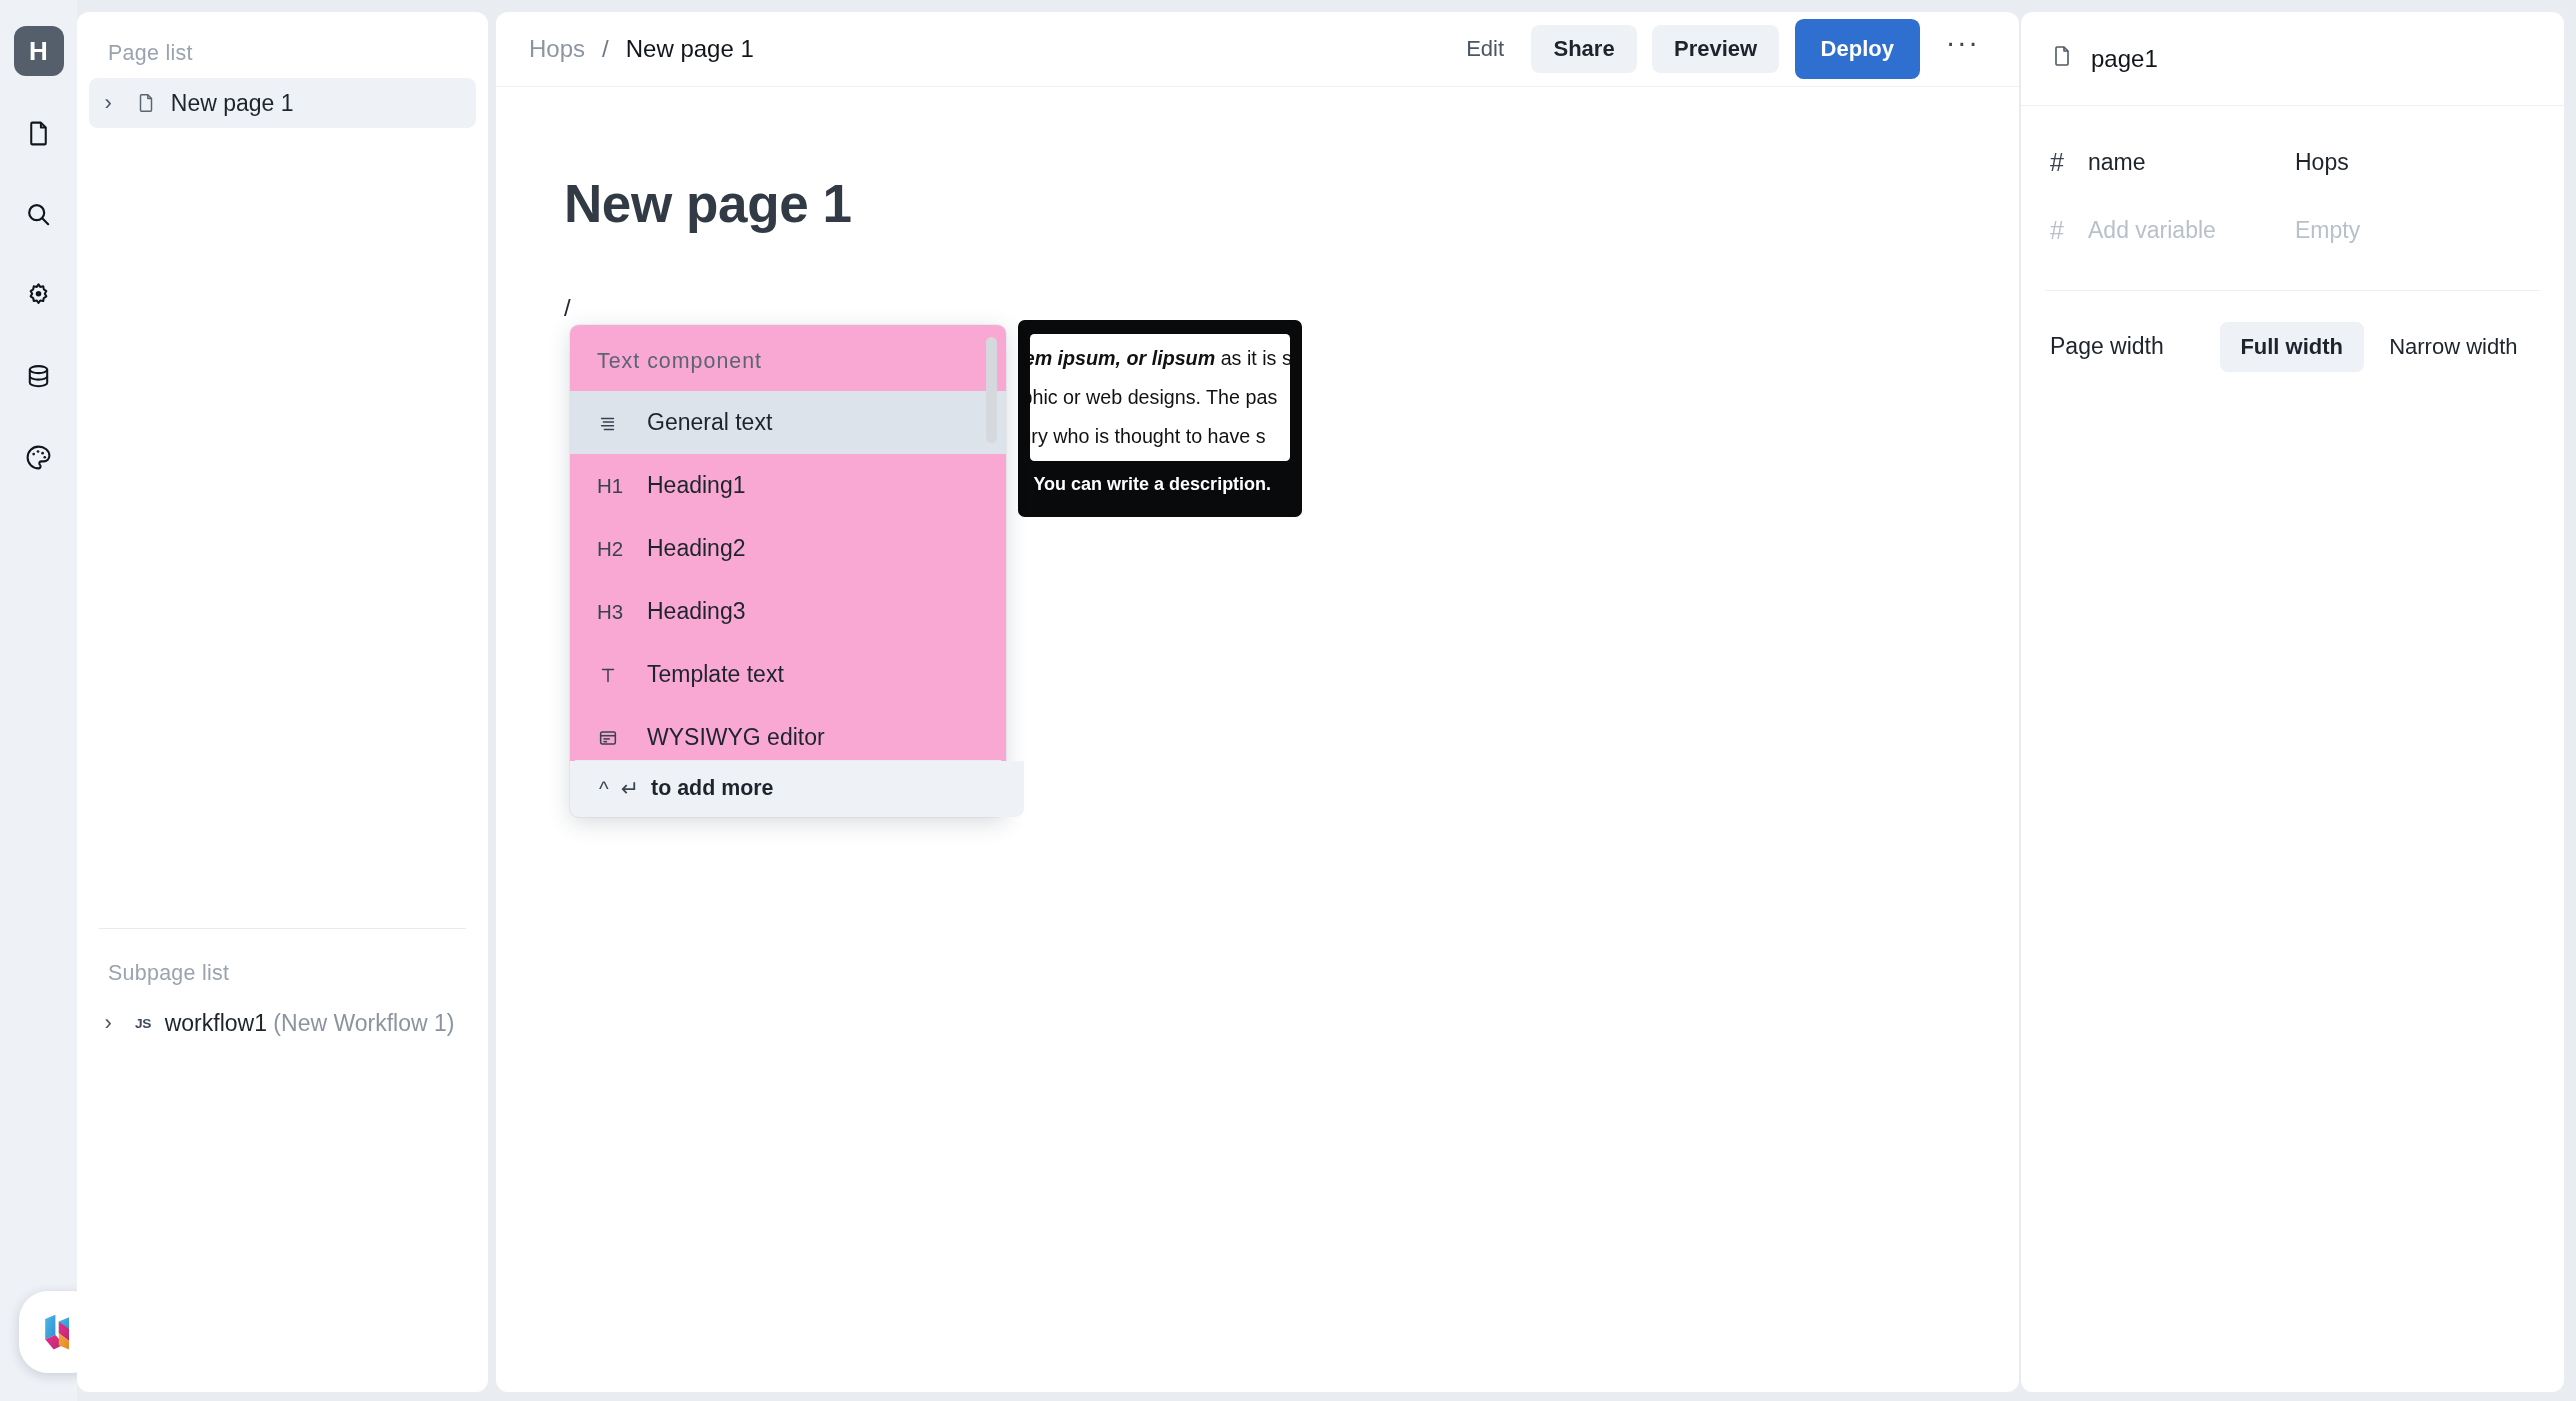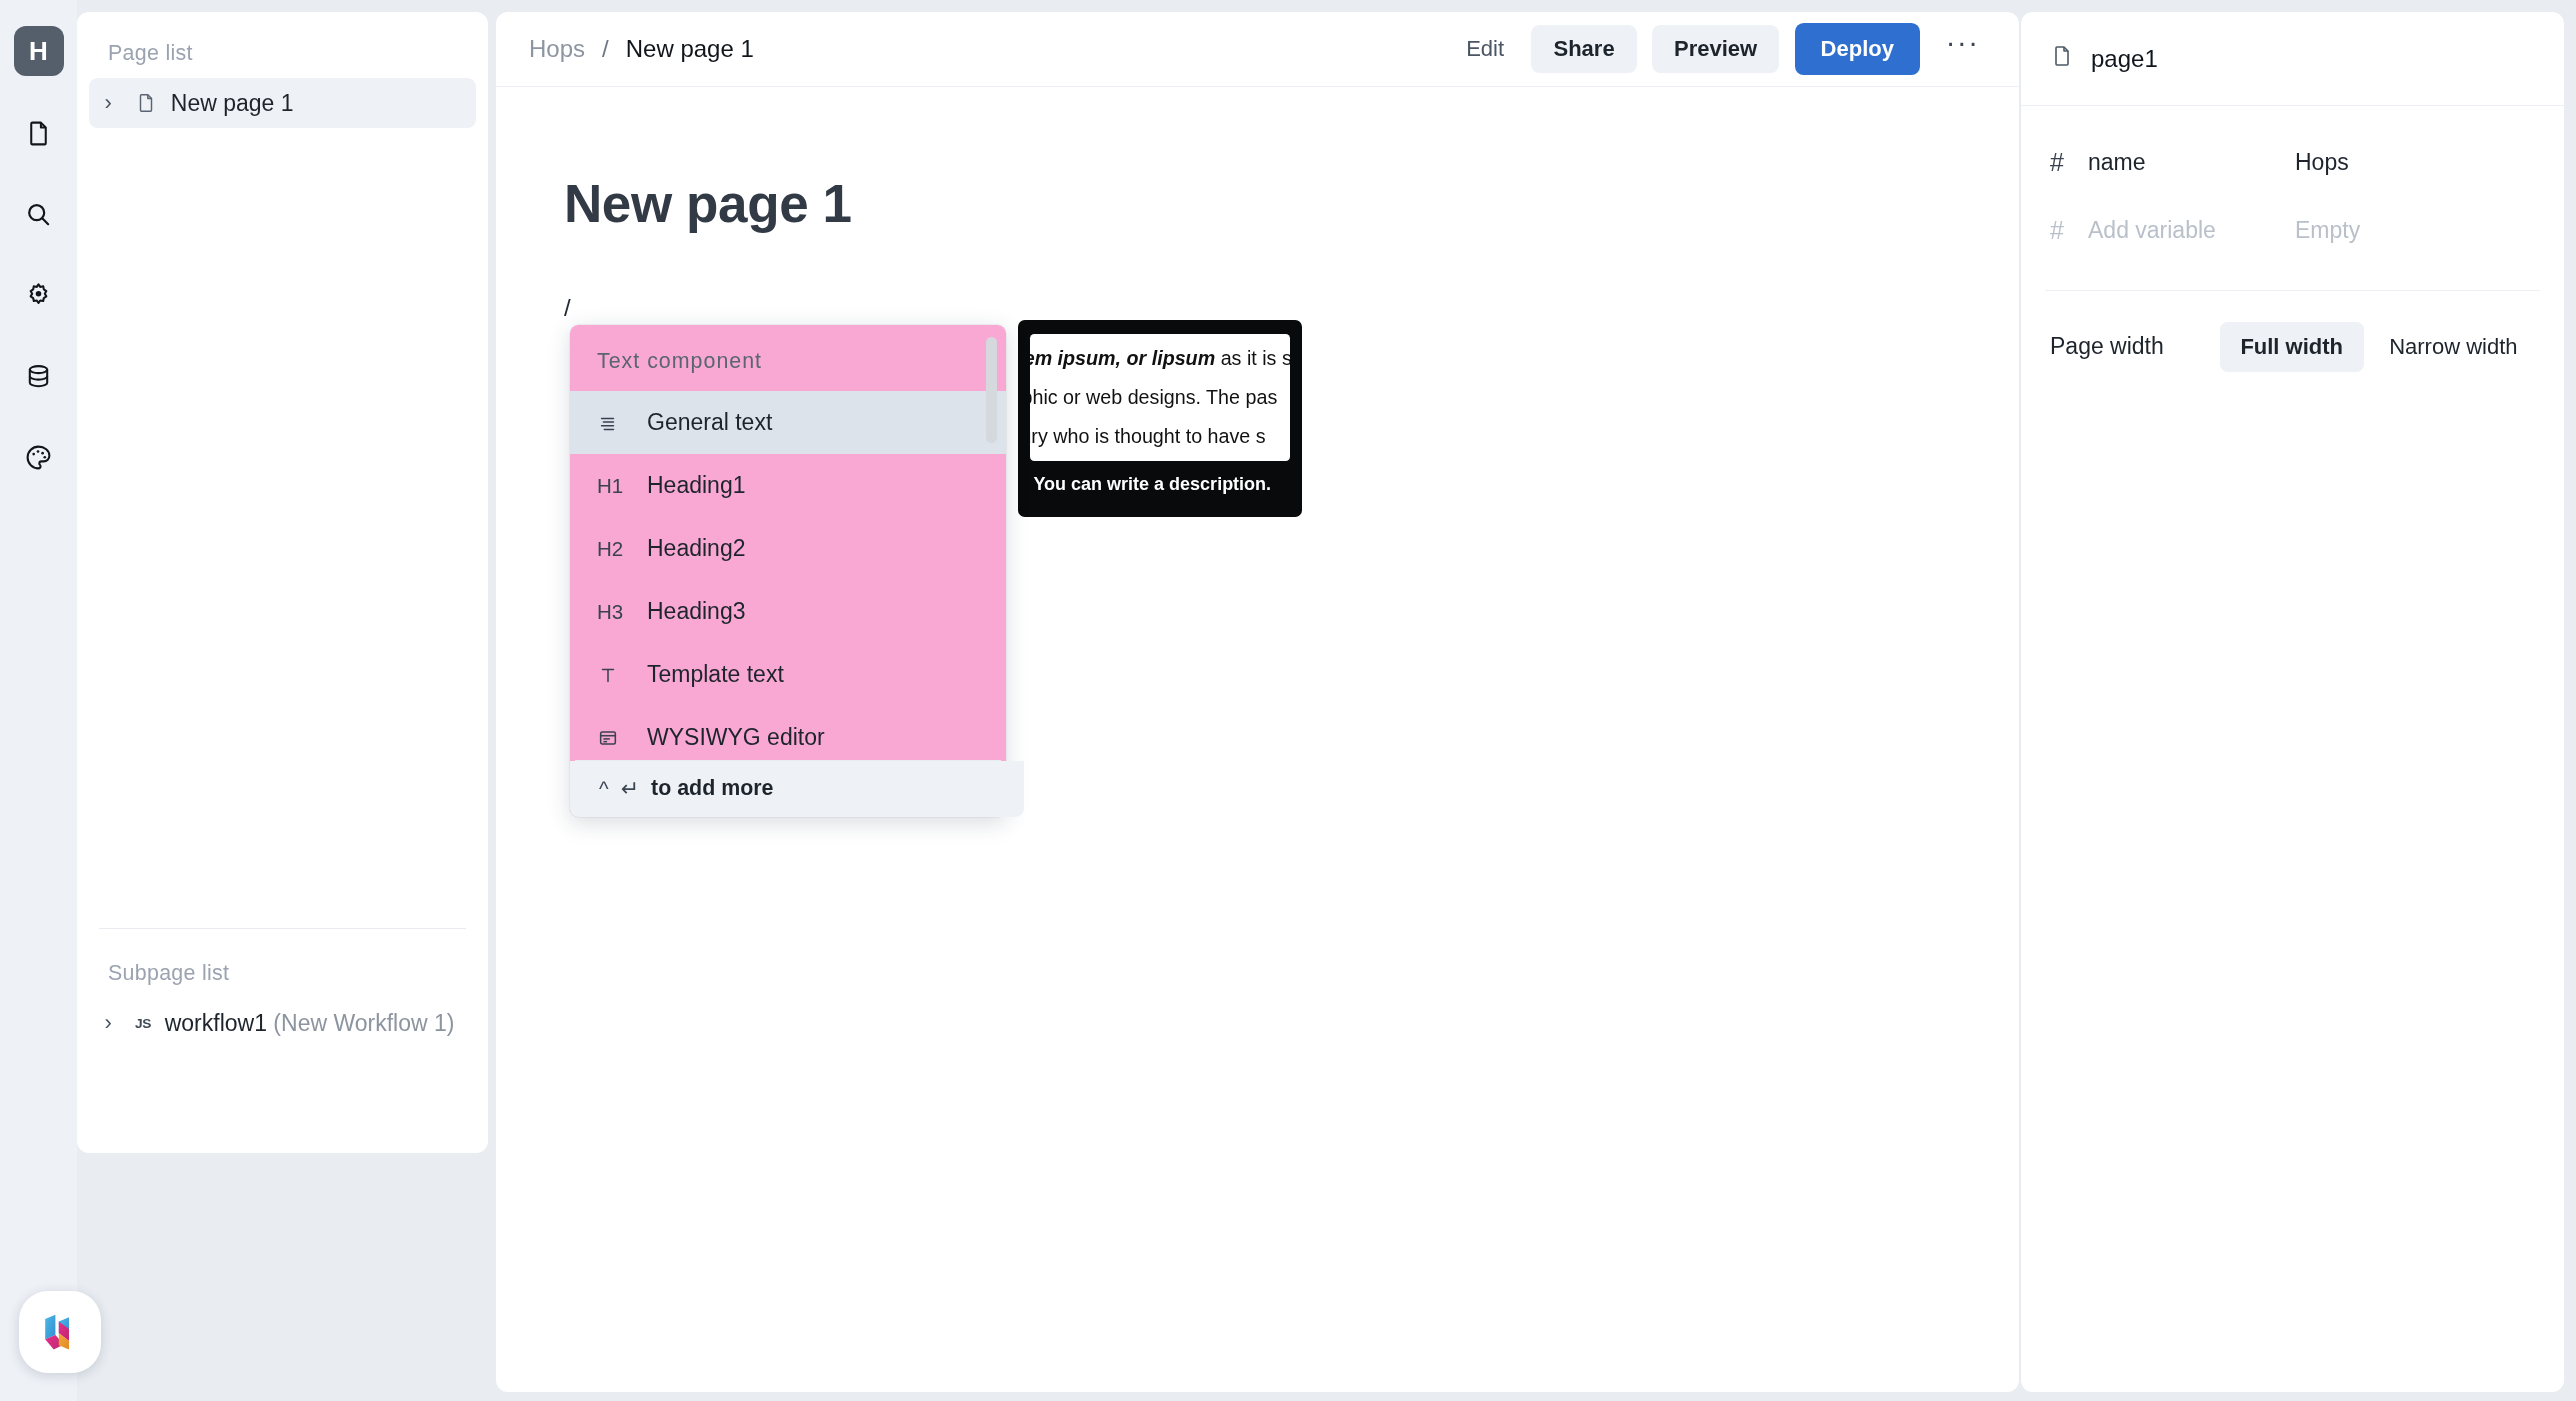--- a/index.html
+++ b/index.html
@@ -40,21 +40,21 @@
     position: absolute; left: 19px; bottom: 29px;
     width: 82px; height: 82px; border-radius: 29px;
     background: #fff;
     box-shadow: 0 2.6px 12px rgba(40,55,80,.18);
     display: flex; align-items: center; justify-content: center;
   }
 
   
   .sidebar {
     position: absolute; left: 77px; top: 12px;
-    width: 411px; height: 1141px;
+    width: 411px; height: 1380px;
     background: #fff;
     border-radius: 12px 12px 12px 12px;
   }
   .section-label {
     font-size: 21.4px; color: #9aa3af; font-weight: 400;
     padding: 29px 0 0 31px; letter-spacing: 0.3px;
   }
   .tree-row {
     display: flex; align-items: center; gap: 13.7px;
     height: 50px; margin: 12px 12px 0 12px;
@@ -102,21 +102,21 @@
   }
   .btn-soft {
     font-size: 22px; color: #1d242c; font-weight: 600;
     background: #eef1f6; border: none; border-radius: 8.6px;
     height: 48px; padding: 0 22px;
     font-family: "Liberation Sans", sans-serif;
   }
   .btn-primary {
     font-size: 22px; color: #fff; font-weight: 600;
     background: #2f6fd0; border: none; border-radius: 8.6px;
-    height: 52px; padding: 12px 26px;
+    height: 60px; padding: 12px 26px;
     font-family: "Liberation Sans", sans-serif;
   }
   .btn-dots {
     font-size: 29px; color: #3c4653; padding: 0 10.3px 12px 10.3px;
     line-height: .6; letter-spacing: 1.7px;
   }
 
   .doc { position: relative; padding: 86px 0 0 68px; }
   .doc-title {
     font-size: 53px; font-weight: 700; color: #323b45; letter-spacing: -0.4px;

